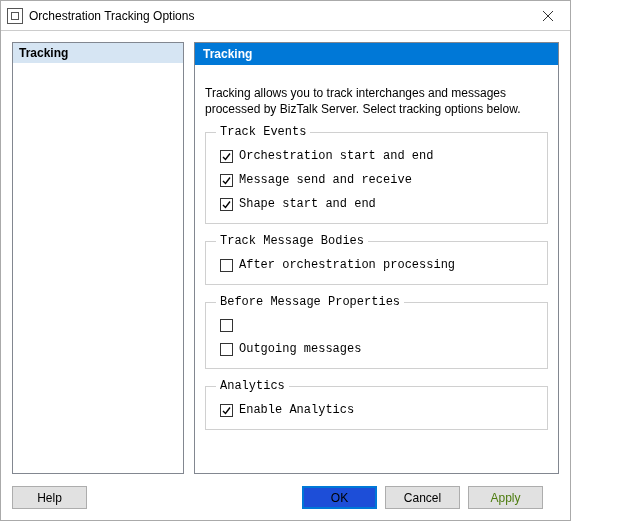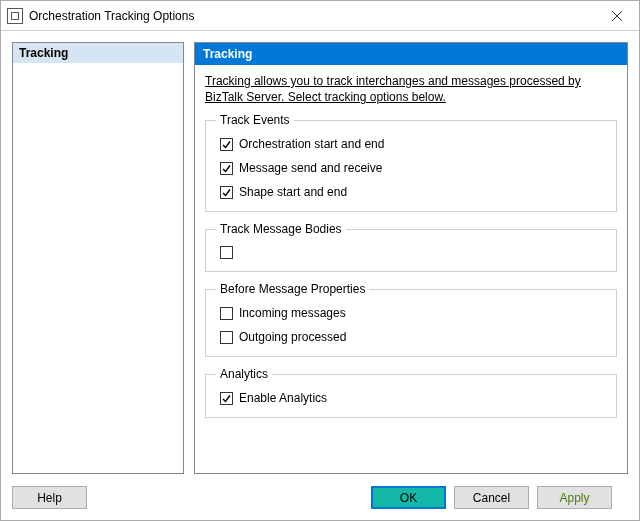--- a/index.html
+++ b/index.html
@@ -6,21 +6,21 @@
   html, body { margin: 0; padding: 0; }
   body {
     font-family: "Segoe UI", Tahoma, sans-serif;
     font-size: 12px;
     background: #fff;
     width: 640px;
     height: 521px;
     overflow: hidden;
   }
   .window {
-    width: 640px;
+    width: 571px;
     height: 521px;
     border: 1px solid #aaa;
     background: #fff;
     display: flex;
     flex-direction: column;
   }
   .titlebar {
     height: 30px;
     border-bottom: 1px solid #ccc;
     display: flex;
@@ -89,28 +89,28 @@
     padding: 4px 8px;
     font-size: 12px;
   }
   .panel-body {
     padding: 6px 10px 10px 10px;
     overflow: auto;
   }
   .desc {
     color: #000;
     font-size: 12px;
-    margin: 2px 0 8px 0;
+    margin: 14px 0 8px 0;
     line-height: 1.35;
-    text-decoration: underline;
   }
   fieldset.group {
     border: 1px solid #d0d0d0;
     margin: 0 0 10px 0;
     padding: 6px 10px 10px 10px;
+    font-family: Liberation Mono, monospace;
   }
   fieldset.group legend {
     padding: 0 4px;
     color: #000;
     font-size: 12px;
   }
   .chk-row {
     display: flex;
     align-items: center;
     margin: 4px 0 10px 4px;
@@ -144,21 +144,21 @@
     height: 23px;
     background: #e1e1e1;
     border: 1px solid #adadad;
     font-family: inherit;
     font-size: 12px;
     padding: 0 12px;
     cursor: default;
   }
   button.btn.default {
     border: 2px solid #0078d7;
-    background: #14b8a6;
+    background: #1d4ed8;
     padding: 0 11px;
   }
   button.btn:disabled {
     color: #4d7c0f;
   }
   .help-wrap { width: 172px; display:flex; }
 </style>
 </head>
 <body>
 
@@ -213,36 +213,36 @@
             <span class="chk-label">Shape start and end</span>
           </div>
         </fieldset>
 
         <fieldset class="group">
           <legend>Track Message Bodies</legend>
           <div class="chk-row">
             <span class="chk">
               
             </span>
+            <span class="chk-label">After orchestration processing</span>
           </div>
         </fieldset>
 
         <fieldset class="group">
           <legend>Before Message Properties</legend>
           <div class="chk-row">
             <span class="chk">
               
             </span>
-            <span class="chk-label">Incoming messages</span>
           </div>
           <div class="chk-row">
             <span class="chk">
               
             </span>
-            <span class="chk-label">Outgoing processed</span>
+            <span class="chk-label">Outgoing messages</span>
           </div>
         </fieldset>
 
         <fieldset class="group">
           <legend>Analytics</legend>
           <div class="chk-row">
             <span class="chk checked">
               <svg width="11" height="11" viewBox="0 0 11 11">
                   <polyline points="2,6 4.5,8.5 9,2.5" fill="none" stroke="#000" stroke-width="1.4"></polyline>
                 </svg>

